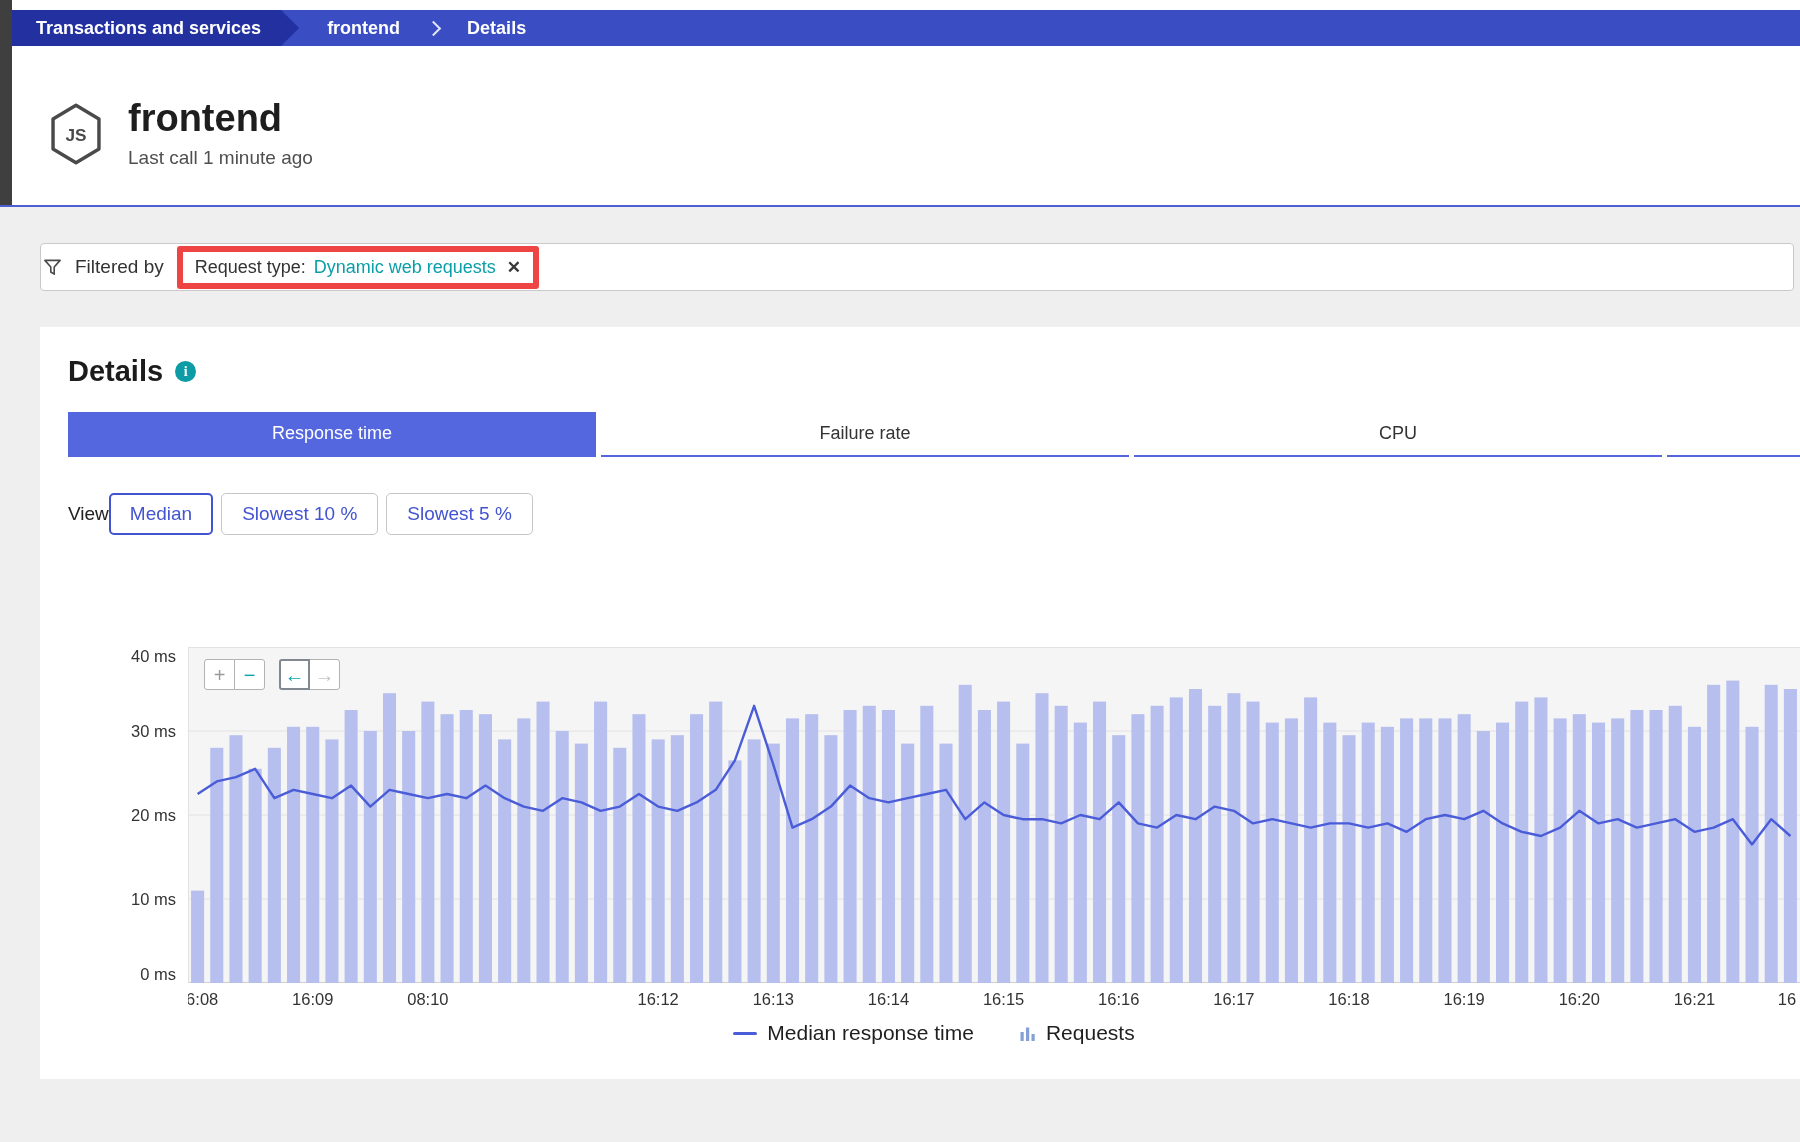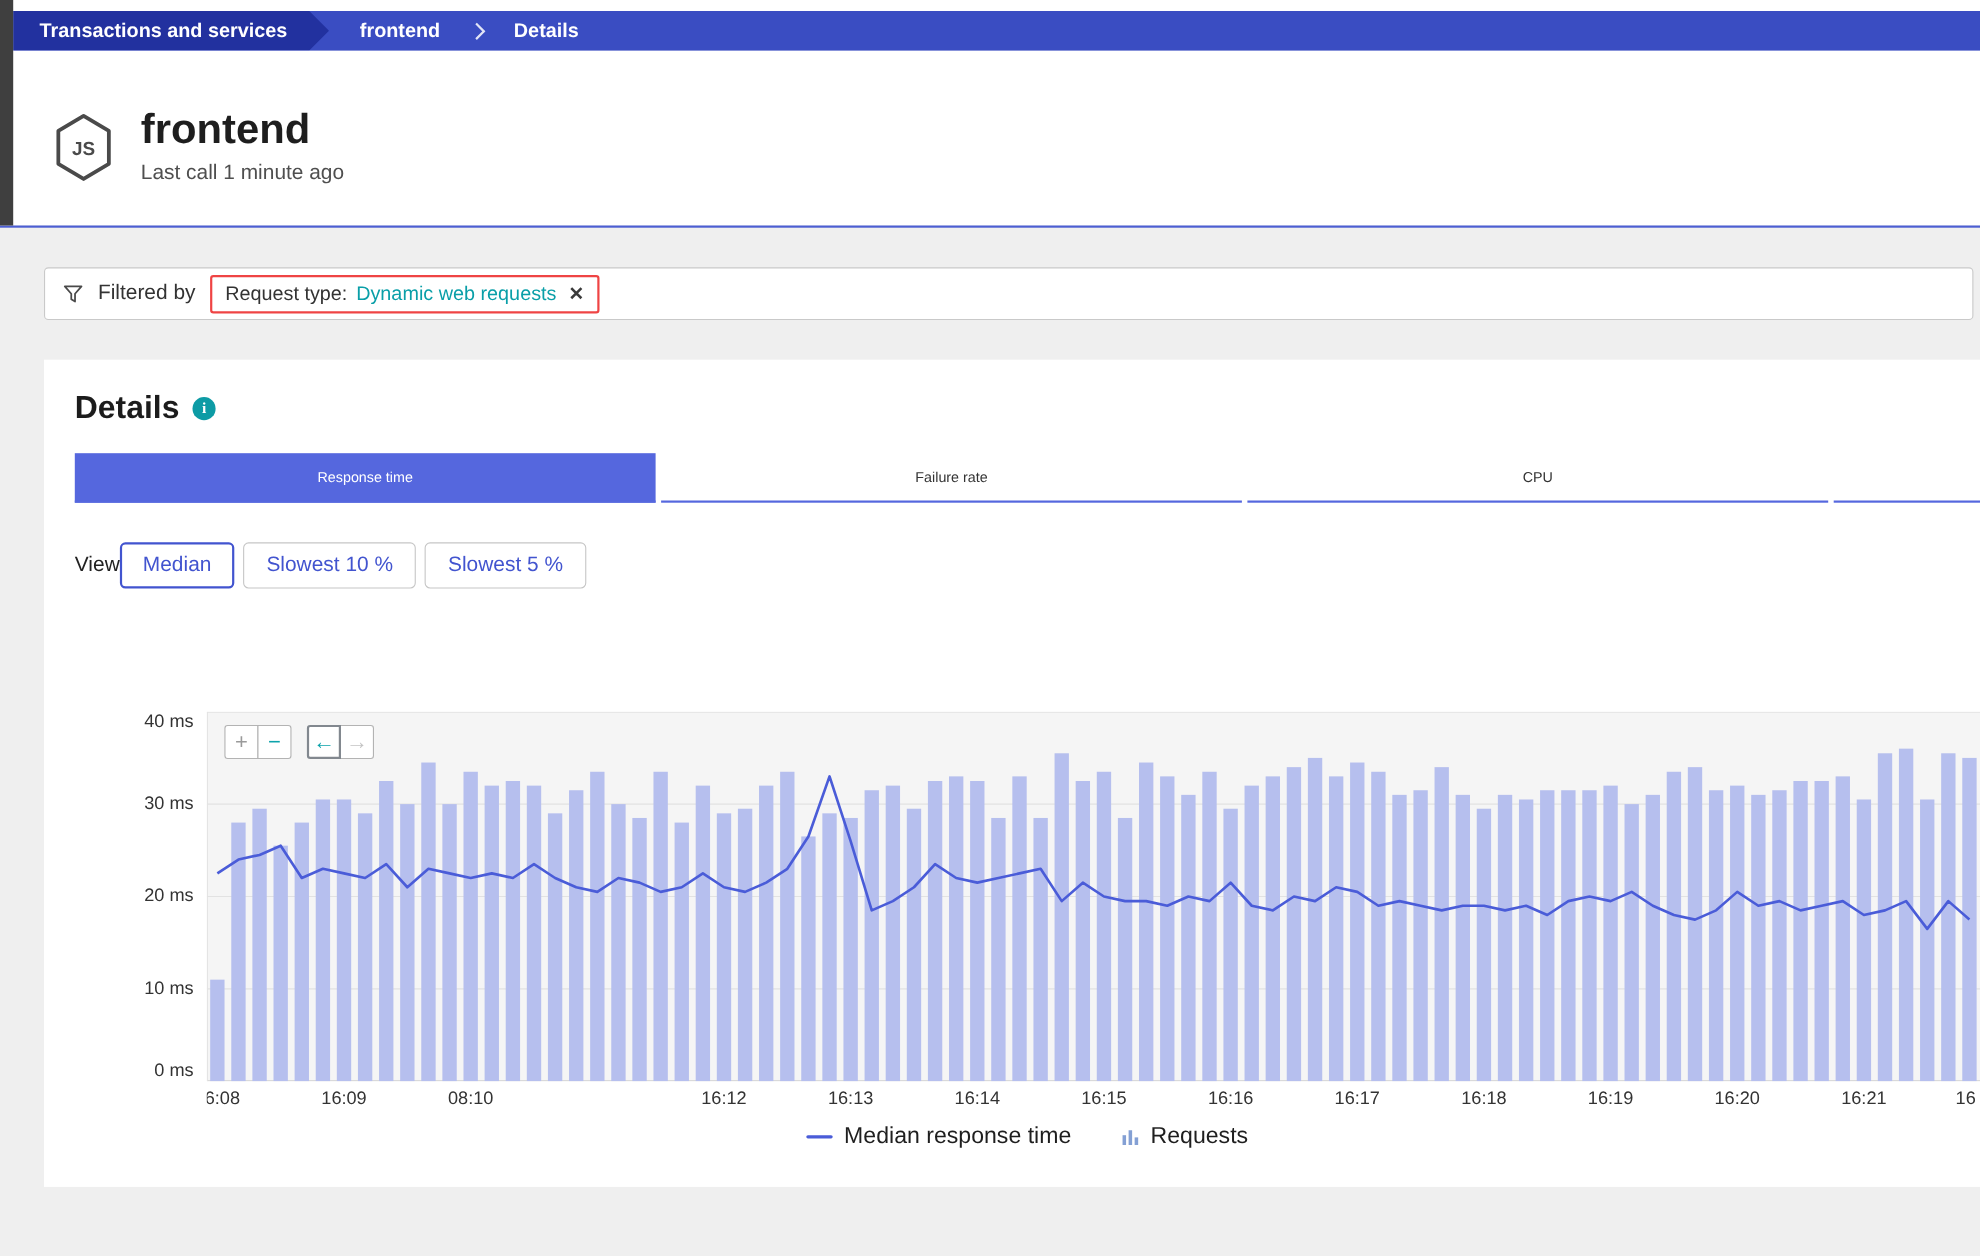--- a/index.html
+++ b/index.html
@@ -40,46 +40,46 @@
 
   
   .page-body {
     position:absolute; top:205px; left:0; right:0; bottom:0;
     background:#efefef; border-top:2px solid #4c5ed2; box-sizing:border-box; padding-top:36px;
   }
 
   
   .filter-bar {
     margin:0 6px 0 40px; height:48px; background:#fff; border:1px solid #c9c9c9; border-radius:4px;
-    display:flex; align-items:center; gap:13px; padding:0 16px; box-sizing:border-box;
+    display:flex; align-items:center; gap:13px; padding:0 2px; box-sizing:border-box;
   }
   .filter-label { font-size:19px; color:#333; }
   .filter-chip {
-    display:flex; align-items:center; gap:8px; border:2px solid #ef4444; border-radius:3px;
+    display:flex; align-items:center; gap:8px; border:6px solid #ef4444; border-radius:3px;
     padding:5px 12px; font-size:18px; background:#fff; cursor:pointer;
   }
   .chip-key { color:#333; }
   .chip-value { color:#0a9fa8; }
   .chip-close { color:#3a3a3a; font-size:17px; font-weight:700; margin-left:3px; cursor:pointer; }
 
   
   .card { margin:36px 0 0 40px; background:#fff; padding:28px 0 34px 28px; box-sizing:border-box; }
   .card-head { display:flex; align-items:center; gap:12px; margin-bottom:24px; }
   .card-title { font-size:29px; font-weight:700; color:#1c1c1c; }
   .info-icon {
     width:21px; height:21px; border-radius:50%; background:#0d9ba5; color:#fff;
     display:flex; align-items:center; justify-content:center;
     font-size:14px; font-weight:700; font-family:"Liberation Serif", serif; cursor:pointer;
   }
 
   
   .tabs { display:flex; gap:5px; margin-bottom:36px; }
   .tab {
     flex:0 0 528px; height:45px; display:flex; align-items:center; justify-content:center;
-    font-size:13px; color:#333; background:#fff; border-bottom:2px solid #5567de;
+    font-size:18px; color:#333; background:#fff; border-bottom:2px solid #5567de;
     box-sizing:border-box; cursor:pointer;
   }
   .tab.active { background:#5567de; color:#fff; }
   .tab-filler { flex:1; border-bottom:2px solid #5567de; }
 
   
   .view-row { display:flex; align-items:center; }
   .view-label { font-size:19px; color:#222; }
   .view-group { display:flex; gap:8px; }
   .view-btn {

